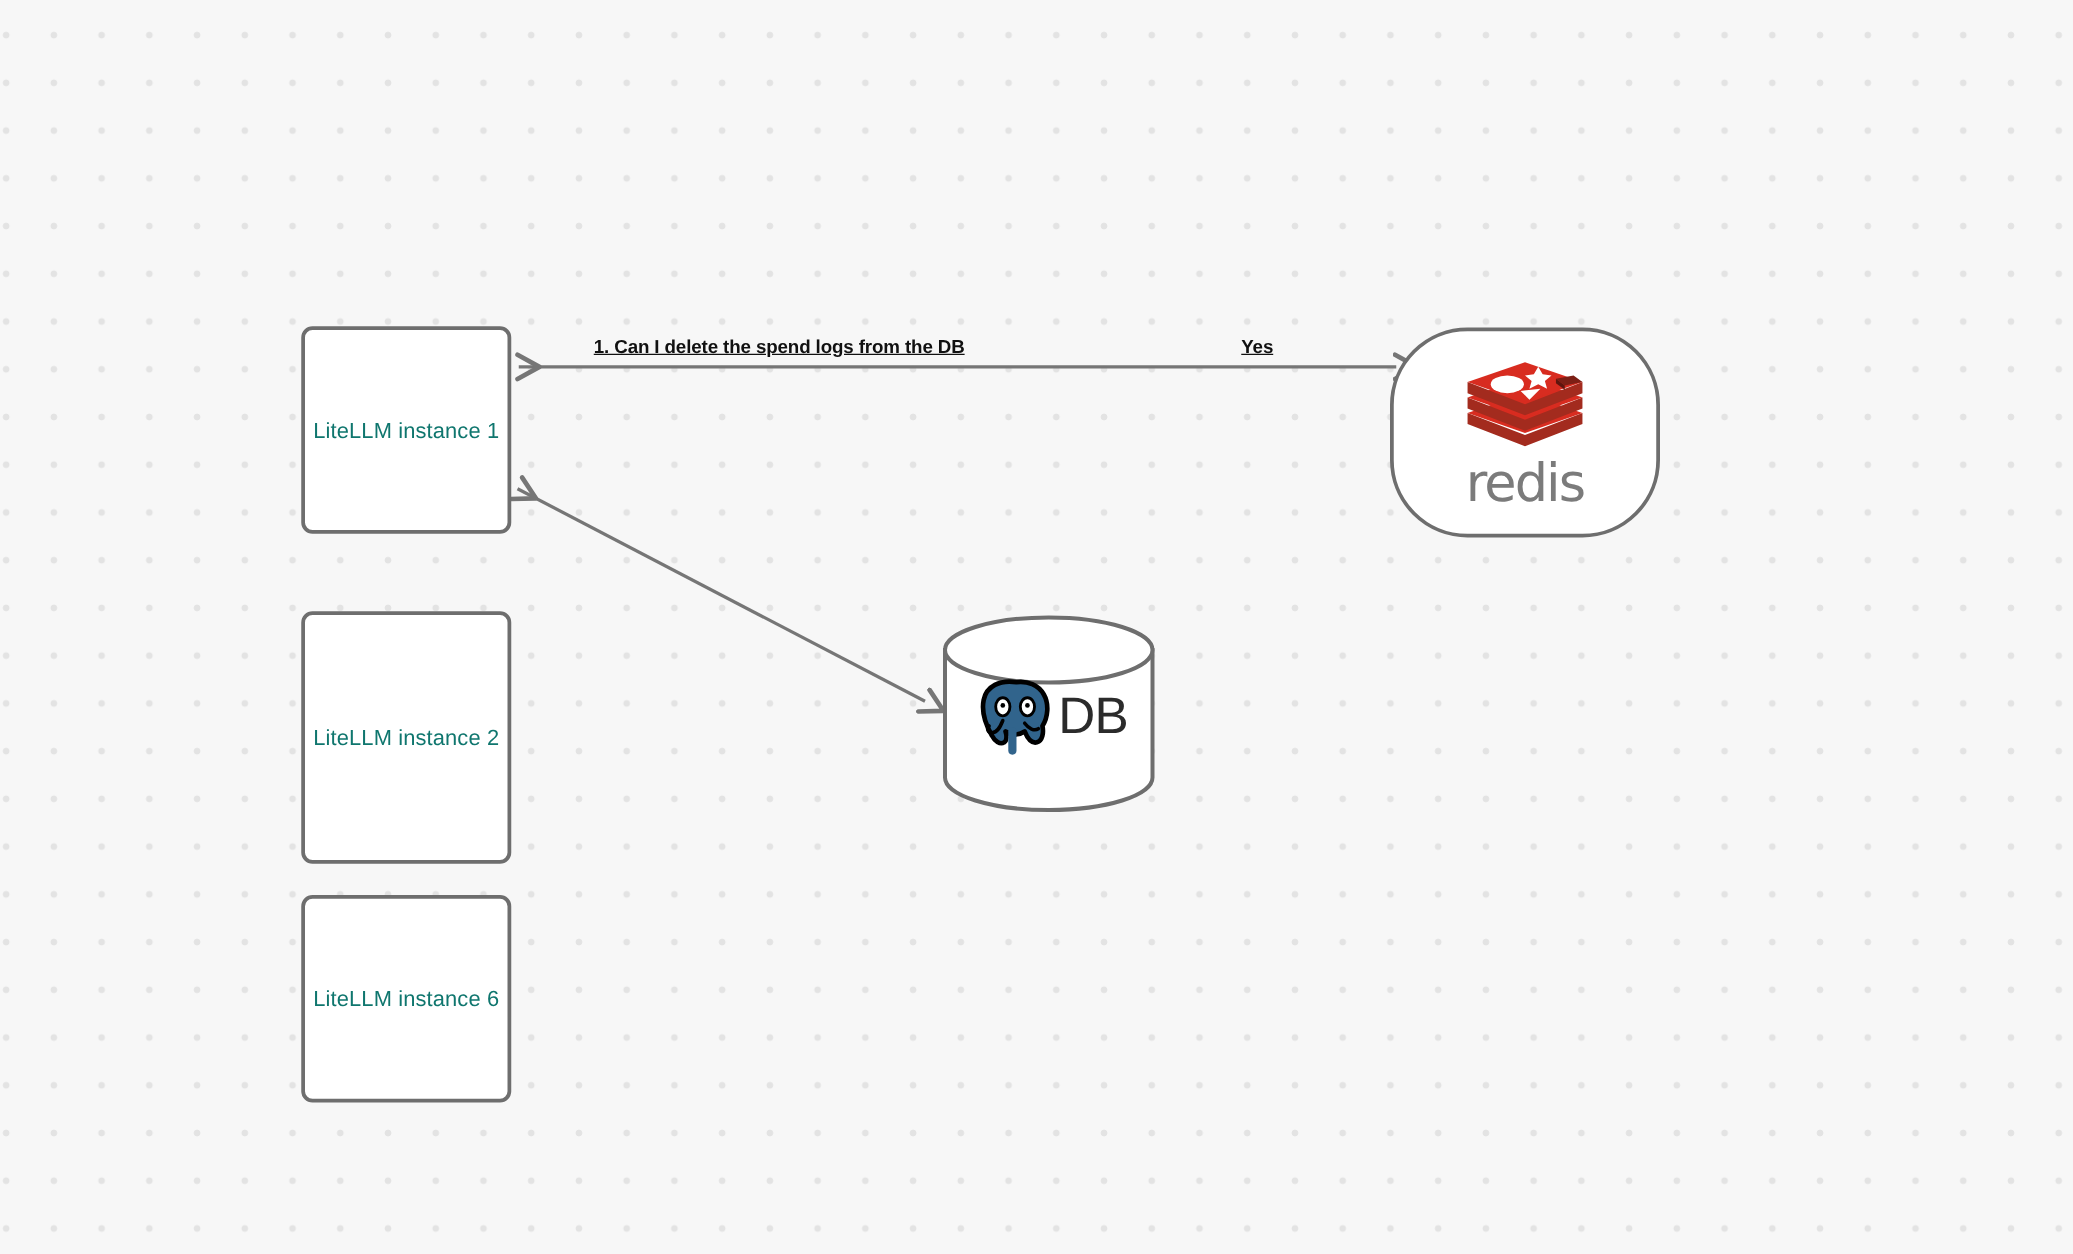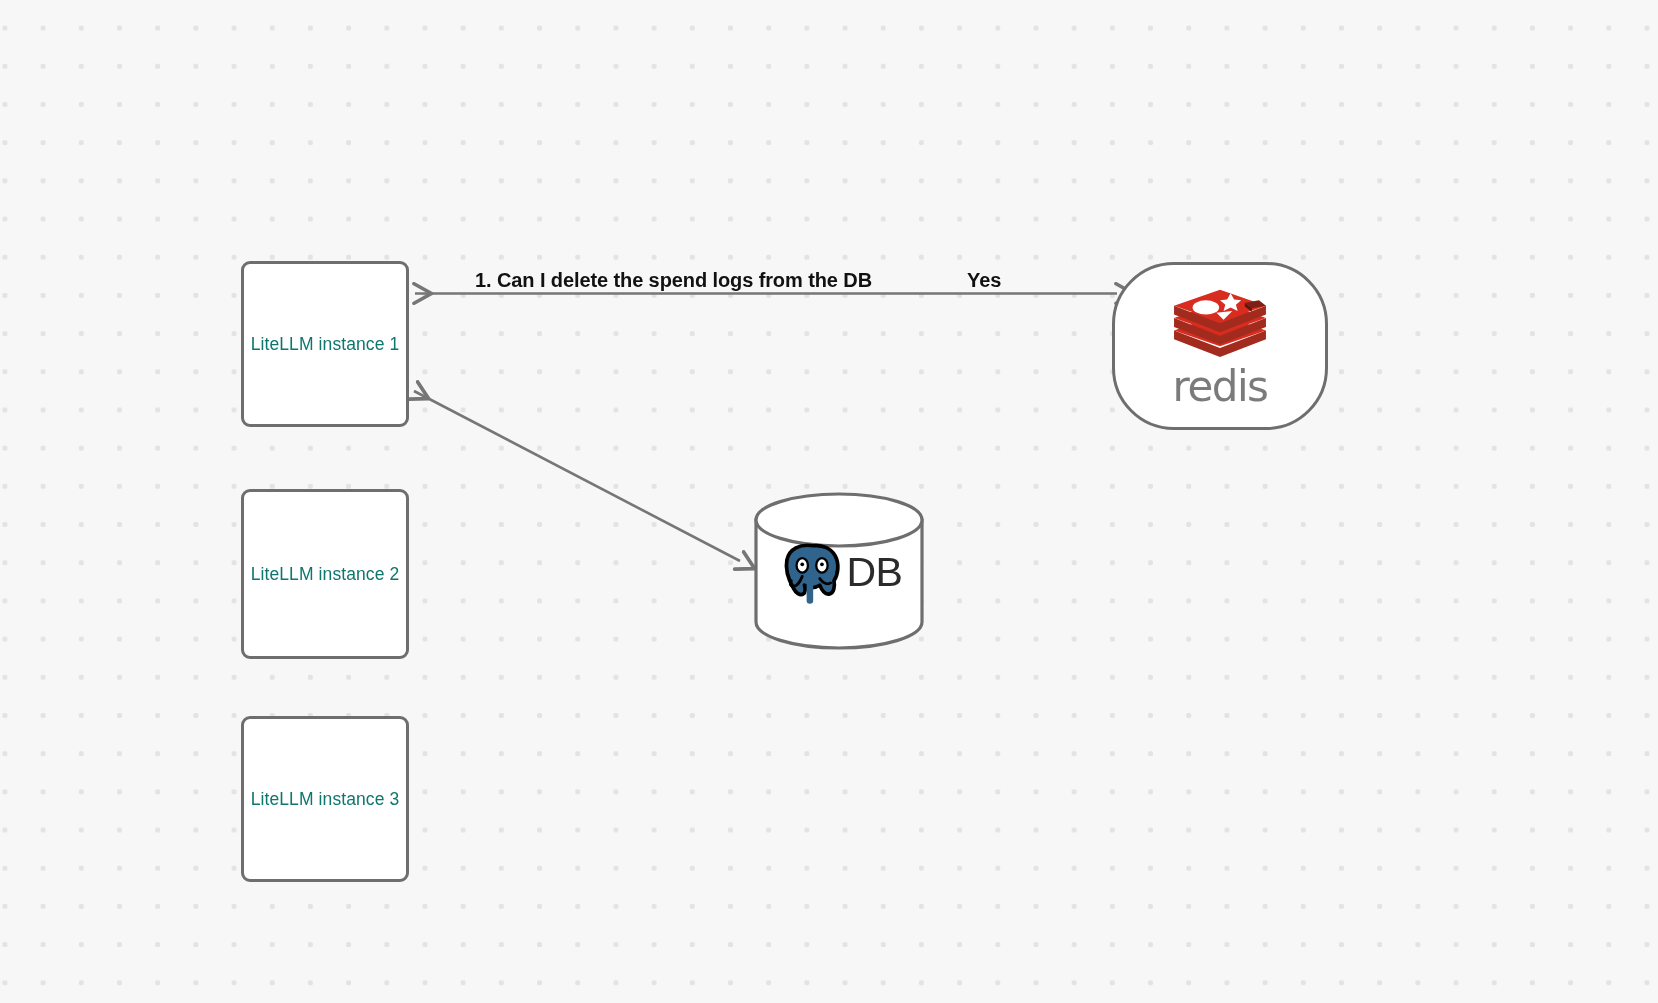--- a/index.html
+++ b/index.html
@@ -111,26 +111,27 @@
     line-height: 41px;
   }
 
   
   .edge-label {
     position: absolute;
     font-family: "Liberation Sans", sans-serif;
     font-weight: bold;
     color: #111111;
     white-space: nowrap;
-    font-size: 20px;
+    font-size: 15px;
     letter-spacing: -0.1px;
+    text-decoration: underline;
   }
 
   #label-step-1 { left: 475px; top: 269px; }
-  #label-yes    { left: 967px; top: 269px; }
+  #label-yes    { left: 993px; top: 269px; }
   #label-step-2 { left: 551px; top: 435px; }
 
   #edge-layer {
     position: absolute;
     left: 0; top: 0;
     width: 1658px;
     height: 1003px;
     pointer-events: none;
   }
 </style>
@@ -162,26 +163,26 @@
 
   <div class="edge-label" id="label-step-1">1.  Can I delete the spend logs from the DB</div>
 
   <div class="edge-label" id="label-yes">Yes</div>
 
 
   <div class="node-box" id="node-litellm-1" style="left:241px; top:261px; width:168px; height:166px;">
     <span class="node-label">LiteLLM instance 1</span>
   </div>
 
-  <div class="node-box" id="node-litellm-2" style="left:241px; top:489px; width:168px; height:170px;">
+  <div class="node-box" id="node-litellm-2" style="left:241px; top:489px; width:168px; height:202px;">
     <span class="node-label">LiteLLM instance 2</span>
   </div>
 
   <div class="node-box" id="node-litellm-3" style="left:241px; top:716px; width:168px; height:166px;">
-    <span class="node-label">LiteLLM instance 3</span>
+    <span class="node-label">LiteLLM instance 6</span>
   </div>
 
   <div id="db-node">
     <svg viewBox="0 0 172 158" width="172" height="158" style="position:absolute; left:0; top:0;">
       <path d="M3 28 L3 130 A 83 26 0 0 0 169 130 L169 28 Z" fill="#ffffff" stroke="#6e6e6e" stroke-width="3.2"></path>
       <ellipse cx="86" cy="28" rx="83" ry="26" fill="#ffffff" stroke="#6e6e6e" stroke-width="3.2"></ellipse>
     </svg>
 
     <div id="db-contents">
       <span style="display:inline-block; width:70px; height:70px;">

